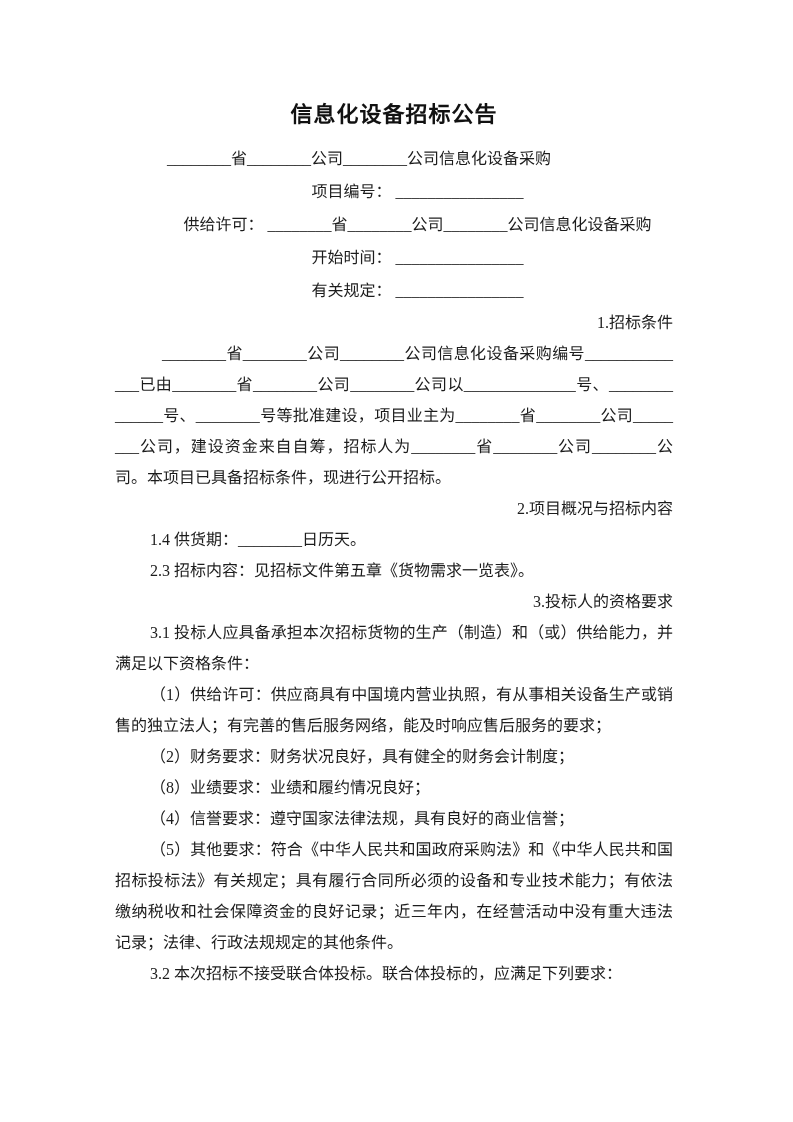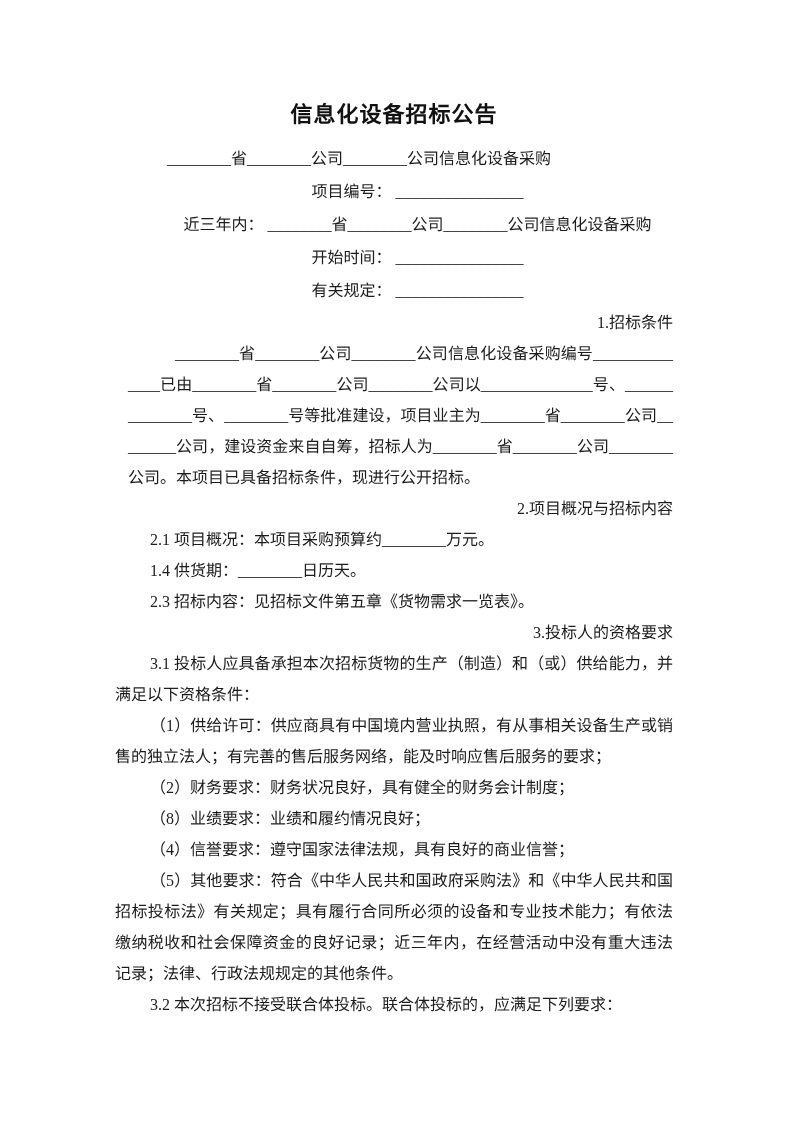--- a/index.html
+++ b/index.html
@@ -48,48 +48,46 @@
   }
   .p-field .field-blank {
     padding-left: 4px;
   }
   .p-heading {
     text-indent: 35px;
     text-align: right;
   }
   .p-body-3 {
     text-indent: 47px;
-    margin-left: 13px;
   }
   .p-body-2 {
     text-indent: 35px;
   }
 </style>
 </head>
 <body>
 
 <div class="page">
 
   <h1 class="doc-title">信息化设备招标公告</h1>
 
   <p class="p-subtitle">________省________公司________公司信息化设备采购</p>
 
   <p class="p-field"><span>项目编号：</span><span class="field-blank">________________</span></p>
 
-  <p class="p-field"><span>近三年内：</span><span class="field-blank">________省________公司________公司信息化设备采购</span></p>
+  <p class="p-field"><span>供给许可：</span><span class="field-blank">________省________公司________公司信息化设备采购</span></p>
 
   <p class="p-field"><span>开始时间：</span><span class="field-blank">________________</span></p>
 
   <p class="p-field"><span>有关规定：</span><span class="field-blank">________________</span></p>
 
   <p class="p-heading">1.招标条件</p>
   <p class="p-body-3">________省________公司________公司信息化设备采购编号______________已由________省________公司________公司以______________号、______________号、________号等批准建设，项目业主为________省________公司________公司，建设资金来自自筹，招标人为________省________公司________公司。本项目已具备招标条件，现进行公开招标。</p>
 
   <p class="p-heading">2.项目概况与招标内容</p>
-  <p class="p-body-2">2.1 项目概况：本项目采购预算约________万元。</p>
   <p class="p-body-2">1.4 供货期：________日历天。</p>
   <p class="p-body-2">2.3 招标内容：见招标文件第五章《货物需求一览表》。</p>
 
   <p class="p-heading">3.投标人的资格要求</p>
   <p class="p-body-2">3.1 投标人应具备承担本次招标货物的生产（制造）和（或）供给能力，并满足以下资格条件：</p>
   <p class="p-body-2">（1）供给许可：供应商具有中国境内营业执照，有从事相关设备生产或销售的独立法人；有完善的售后服务网络，能及时响应售后服务的要求；</p>
   <p class="p-body-2">（2）财务要求：财务状况良好，具有健全的财务会计制度；</p>
   <p class="p-body-2">（8）业绩要求：业绩和履约情况良好；</p>
   <p class="p-body-2">（4）信誉要求：遵守国家法律法规，具有良好的商业信誉；</p>
   <p class="p-body-2">（5）其他要求：符合《中华人民共和国政府采购法》和《中华人民共和国招标投标法》有关规定；具有履行合同所必须的设备和专业技术能力；有依法缴纳税收和社会保障资金的良好记录；近三年内，在经营活动中没有重大违法记录；法律、行政法规规定的其他条件。</p>

